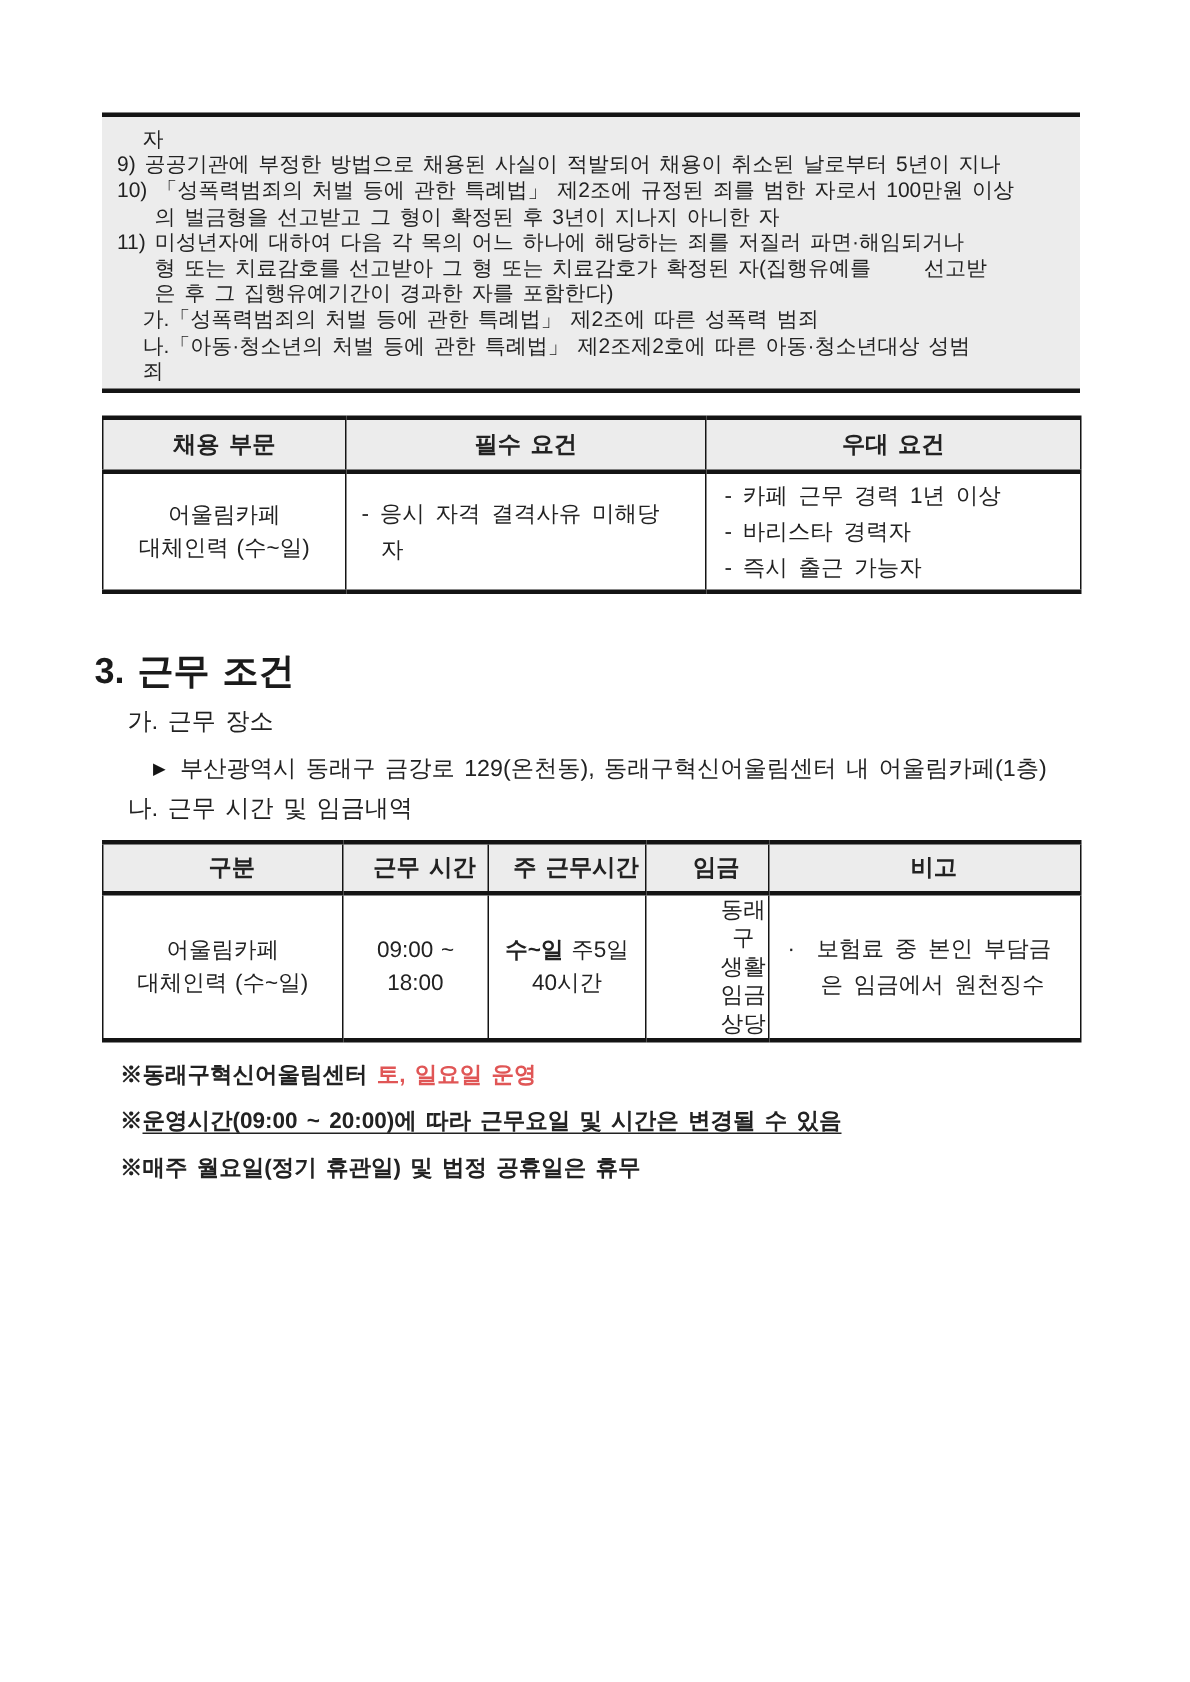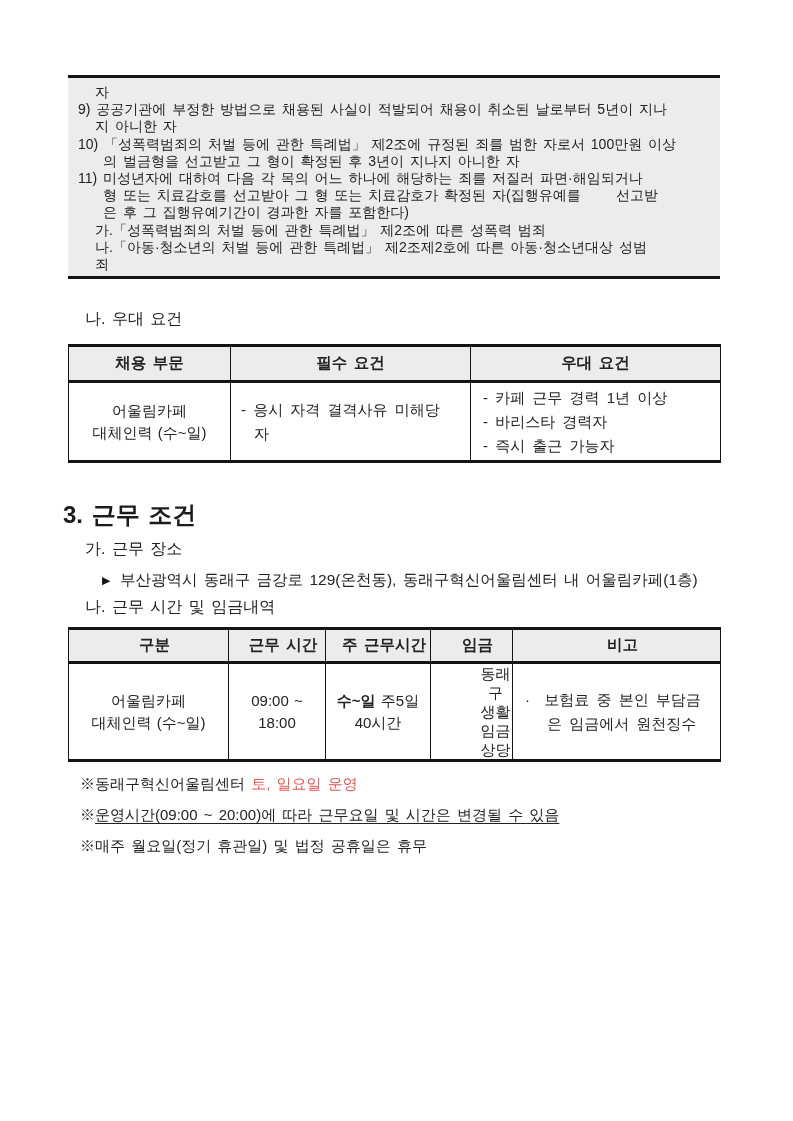--- a/index.html
+++ b/index.html
@@ -113,45 +113,43 @@
   .note-cell .cl-cont { padding-left: 34px; }
   .bold { font-weight: bold; }
 
   
   .notes {
     margin-top: 8px;
     padding-left: 12px;
     font-size: 15px;
     word-spacing: 2px;
   }
-  .note-line { line-height: 19px; margin-top: 12px; white-space: pre-wrap; }
+  .note-line { line-height: 19px; margin-top: 12px; white-space: pre-wrap; font-weight: bold; }
   .red-text { color: #e05656; }
   .u-text { text-decoration: underline; text-underline-offset: 3px; }
 </style>
 </head>
 <body>
 
 <div class="page">
   <div class="content">
 
     <div class="gray-box">
       <div class="gbline ind1">자</div>
       <div class="gbline ind0">9) 공공기관에 부정한 방법으로 채용된 사실이 적발되어 채용이 취소된 날로부터 5년이 지나</div>
-      <div class="gbline ind1">지 아니한 자</div>
       <div class="gbline ind0">10) 「성폭력범죄의 처벌 등에 관한 특례법」 제2조에 규정된 죄를 범한 자로서 100만원 이상</div>
       <div class="gbline ind2">의 벌금형을 선고받고 그 형이 확정된 후 3년이 지나지 아니한 자</div>
       <div class="gbline ind0">11) 미성년자에 대하여 다음 각 목의 어느 하나에 해당하는 죄를 저질러 파면·해임되거나</div>
       <div class="gbline ind2">형 또는 치료감호를 선고받아 그 형 또는 치료감호가 확정된 자(집행유예를      선고받</div>
       <div class="gbline ind2">은 후 그 집행유예기간이 경과한 자를 포함한다)</div>
       <div class="gbline ind1">가.「성폭력범죄의 처벌 등에 관한 특례법」 제2조에 따른 성폭력 범죄</div>
       <div class="gbline ind1">나.「아동·청소년의 처벌 등에 관한 특례법」 제2조제2호에 따른 아동·청소년대상 성범</div>
       <div class="gbline ind1">죄</div>
     </div>
 
-    <div class="h-sub">나. 우대 요건</div>
 
     <table class="tbl tbl1">
       <colgroup>
         <col style="width:162px">
           <col style="width:240px">
           <col style="width:250px">
       </colgroup>
       <thead>
         <tr>
           <th>채용 부문</th>

